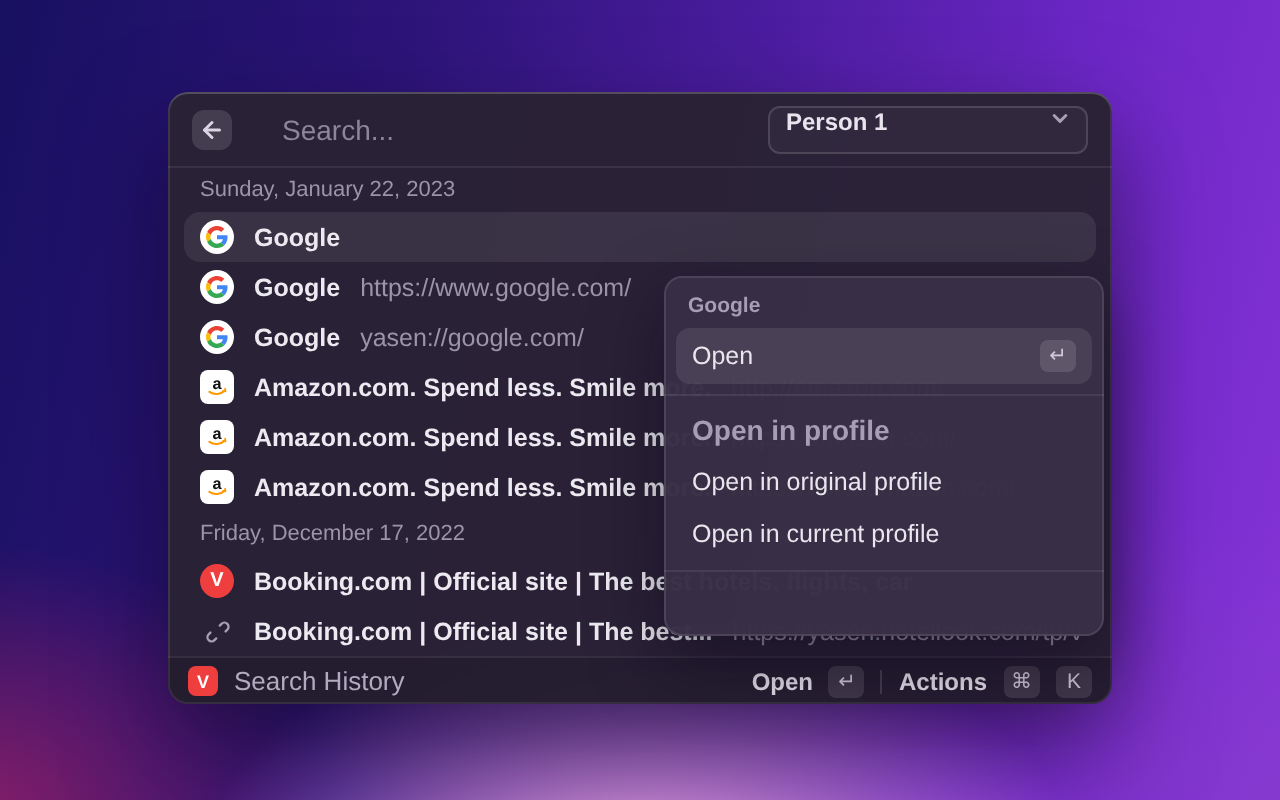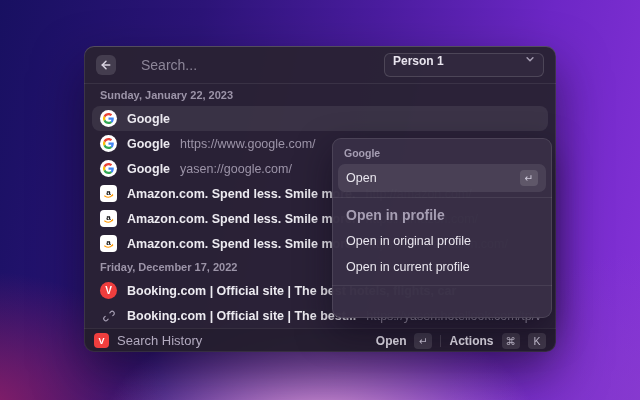--- a/index.html
+++ b/index.html
@@ -30,21 +30,21 @@
                   font:14px "Liberation Sans","DejaVu Sans",sans-serif; color:#ece9f1; }
   .search-input::placeholder { color:#8d8699; }
   .profile-select { width:160px; height:24px; border-radius:6px; flex:0 0 auto;
                     border:1px solid rgba(255,255,255,.14); background:rgba(255,255,255,.03);
                     display:flex; align-items:flex-start; padding:0 8px; gap:6px; }
   .profile-select .label { flex:1; font-size:12px; font-weight:600; color:#e8e4ee; }
   .profile-select svg { width:10px; height:10px; stroke:#a79fb4; }
   
   .list { flex:1; padding:0 8px; overflow:hidden; position:relative; }
   .date-header { height:22px; display:flex; align-items:center; padding:0 8px;
-                 font-size:11px; font-weight:700; color:#9c94a8; }
+                 font-size:11px; font-weight:400; color:#9c94a8; }
   .row { height:25px; display:flex; align-items:center; gap:10px; padding:0 8px;
          border-radius:8px; overflow:hidden; white-space:nowrap; }
   .row.selected { background:rgba(255,255,255,.08); }
   .row .title { font-size:12.5px; font-weight:600; color:#eceaf0; flex:0 0 auto; }
   .row .url { font-size:12.5px; color:#9c94a8; overflow:hidden; }
   .favicon { width:17px; height:17px; flex:0 0 auto; border-radius:50%;
              display:flex; align-items:center; justify-content:center; }
   .favicon.round-white { background:#fff; }
   .favicon.sq-white { background:#fff; border-radius:4px; }
   .favicon.vivaldi { background:#ef3e3e; border-radius:50%; }

